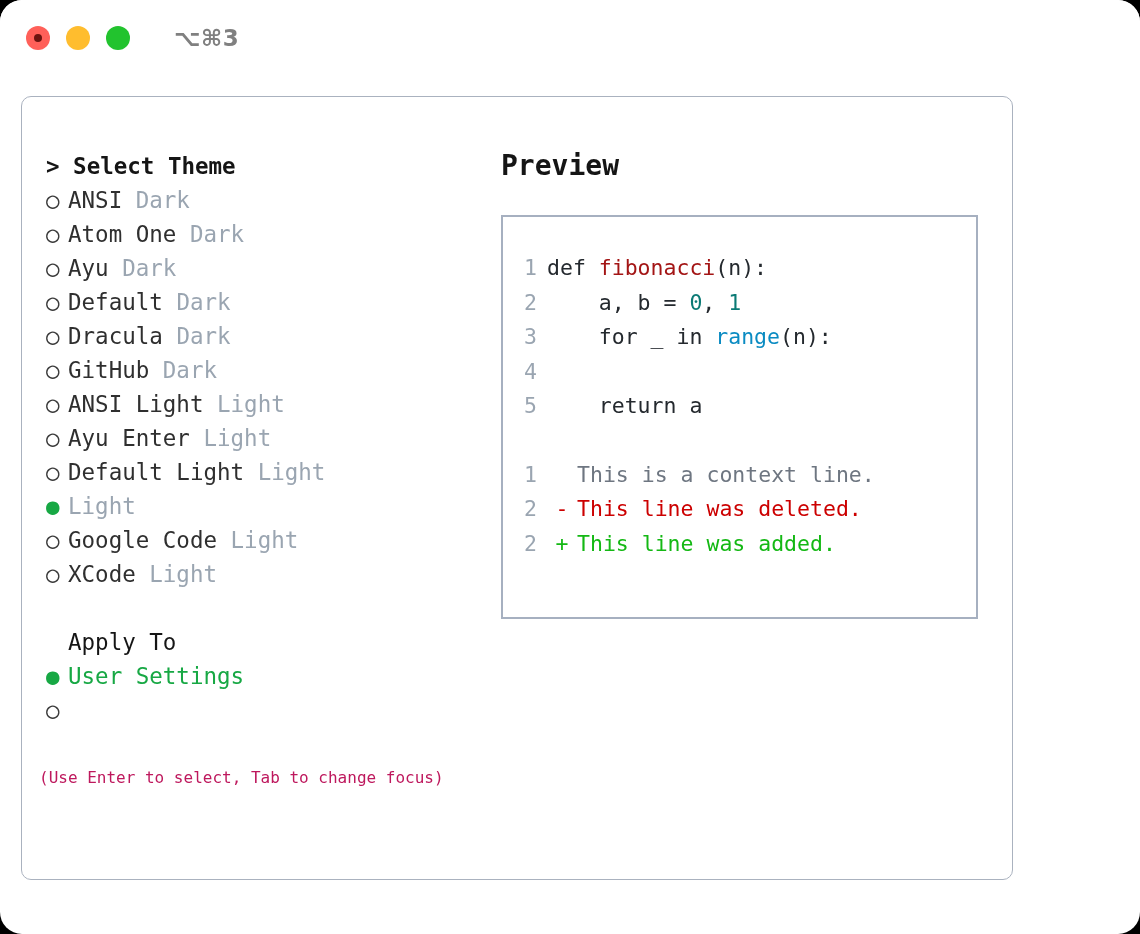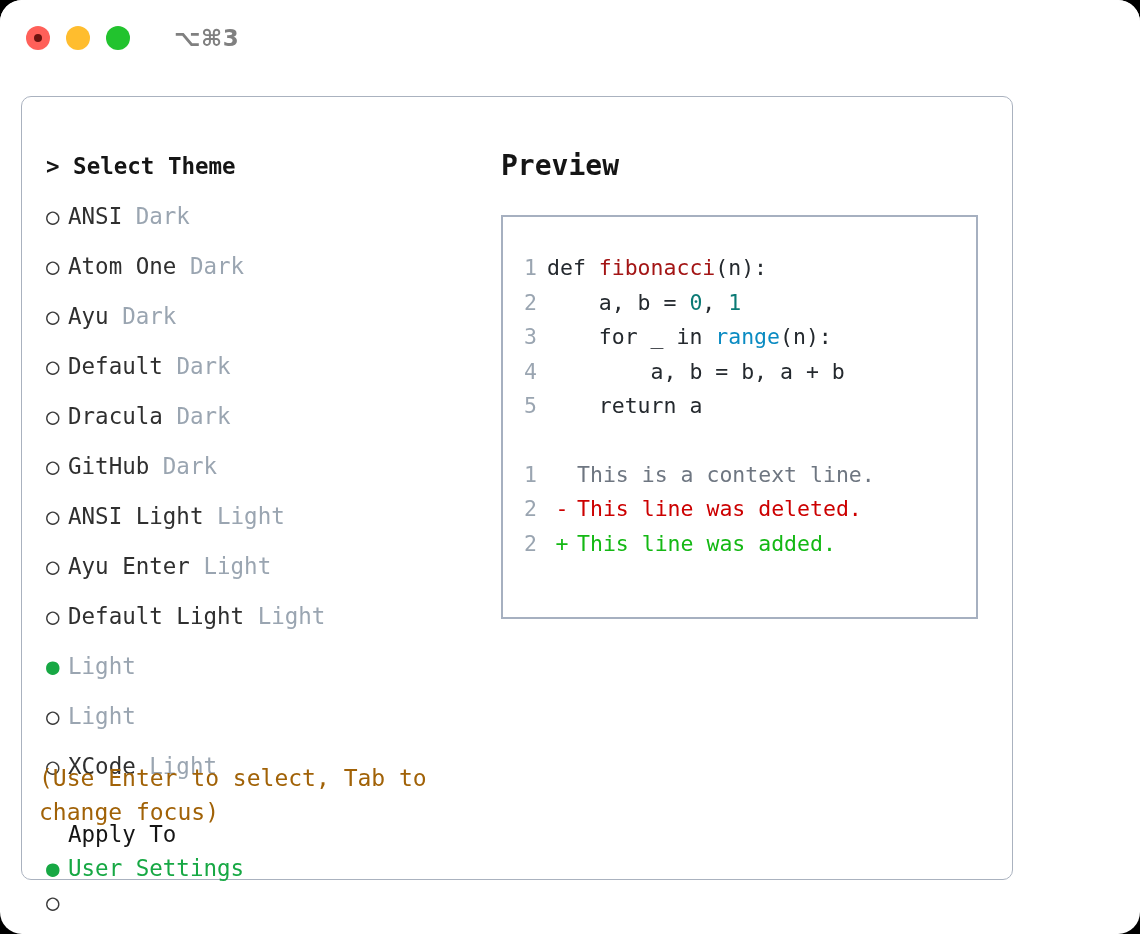--- a/index.html
+++ b/index.html
@@ -97,33 +97,33 @@
   .bullet {
     display: inline-block;
     width: 22px;
     flex: 0 0 22px;
     font-size: 22.5px;
     color: #3a3a3a;
   }
   .bullet.on { color: #17a844; }
   .opt-label { color: #2f2f2f; }
   .opt-row.selected .opt-label { color: #17a844; }
-  .opt-tag { color: #9aa5b1; margin-top: 16px; }
+  .opt-tag { color: #9aa5b1; }
 
   .apply-block { margin-top: 34px; }
   .apply-title { padding-left: 22px; }
 
   .hint {
     position: absolute;
     left: 17px;
     top: 664px;
     width: 420px;
-    font-size: 23px;
-    line-height: 34px;
-    color: #a16207;
+    font-size: 16px;
+    line-height: 34px;
+    color: #be185d;
   }
 
   
   .right-col {
     position: absolute;
     left: 479px;
     top: 52px;
     width: 490px;
   }
   .preview-title {
@@ -201,21 +201,21 @@
             <div class="opt-row"><span class="bullet">○</span><span class="opt-label">ANSI </span><span class="opt-tag">Dark</span></div>
             <div class="opt-row"><span class="bullet">○</span><span class="opt-label">Atom One </span><span class="opt-tag">Dark</span></div>
             <div class="opt-row"><span class="bullet">○</span><span class="opt-label">Ayu </span><span class="opt-tag">Dark</span></div>
             <div class="opt-row"><span class="bullet">○</span><span class="opt-label">Default </span><span class="opt-tag">Dark</span></div>
             <div class="opt-row"><span class="bullet">○</span><span class="opt-label">Dracula </span><span class="opt-tag">Dark</span></div>
             <div class="opt-row"><span class="bullet">○</span><span class="opt-label">GitHub </span><span class="opt-tag">Dark</span></div>
             <div class="opt-row"><span class="bullet">○</span><span class="opt-label">ANSI Light </span><span class="opt-tag">Light</span></div>
             <div class="opt-row"><span class="bullet">○</span><span class="opt-label">Ayu Enter </span><span class="opt-tag">Light</span></div>
             <div class="opt-row"><span class="bullet">○</span><span class="opt-label">Default Light </span><span class="opt-tag">Light</span></div>
             <div class="opt-row selected"><span class="bullet on">●</span><span class="opt-tag">Light</span></div>
-            <div class="opt-row"><span class="bullet">○</span><span class="opt-tag">Light</span></div>
+            <div class="opt-row"><span class="bullet">○</span><span class="opt-label">Google Code </span><span class="opt-tag">Light</span></div>
             <div class="opt-row"><span class="bullet">○</span><span class="opt-label">XCode </span><span class="opt-tag">Light</span></div>
           </div>
 
         <div class="apply-block">
           <div class="section-title apply-title">Apply To</div>
           <div id="apply-list">
               <div class="opt-row selected"><span class="bullet on">●</span><span class="opt-label">User Settings</span></div>
               <div class="opt-row"><span class="bullet">○</span></div>
             </div>
         </div>
@@ -224,21 +224,21 @@
       <div class="hint">(Use Enter to select, Tab to change focus)</div>
 
       <div class="right-col">
         <div class="preview-title">Preview</div>
 
         <div class="preview-box">
           <div id="code-block">
               <div class="code-line"><span class="lineno">1</span><span class="code-text"><span class="code-text">def </span><span class="tok-fn">fibonacci</span><span class="code-text">(n):</span></span></div>
               <div class="code-line"><span class="lineno">2</span><span class="code-text"><span class="code-text">    a, b = </span><span class="tok-num">0</span><span class="code-text">, </span><span class="tok-num">1</span></span></div>
               <div class="code-line"><span class="lineno">3</span><span class="code-text"><span class="code-text">    for _ in </span><span class="tok-call">range</span><span class="code-text">(n):</span></span></div>
-              <div class="code-line"><span class="lineno">4</span><span class="code-text"><span class="code-text">        a, b = b, a + b</span></span></div>
+              <div class="code-line"><span class="lineno">4</span></div>
               <div class="code-line"><span class="lineno">5</span><span class="code-text"><span class="code-text">    return a</span></span></div>
             </div>
           <div class="diff-gap"></div>
           <div id="diff-block">
               <div class="code-line diff-ctx"><span class="lineno">1</span><span class="marker"> </span><span class="code-text">This is a context line.</span></div>
               <div class="code-line diff-del"><span class="lineno">2</span><span class="marker">-</span><span class="code-text">This line was deleted.</span></div>
               <div class="code-line diff-add"><span class="lineno">2</span><span class="marker">+</span><span class="code-text">This line was added.</span></div>
             </div>
         </div>
       </div>

